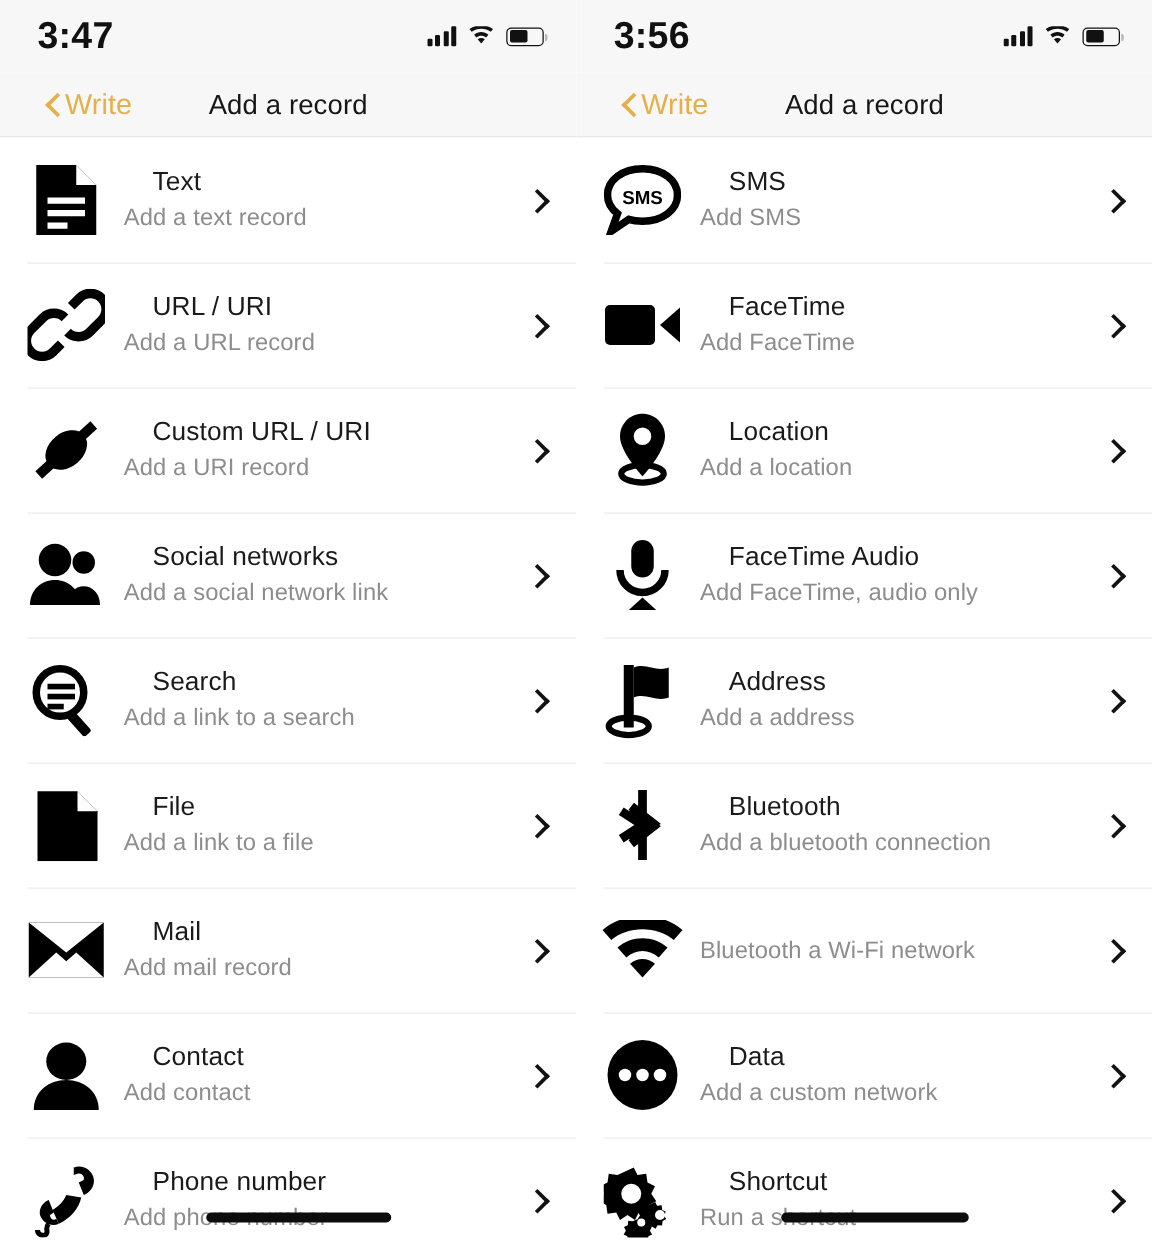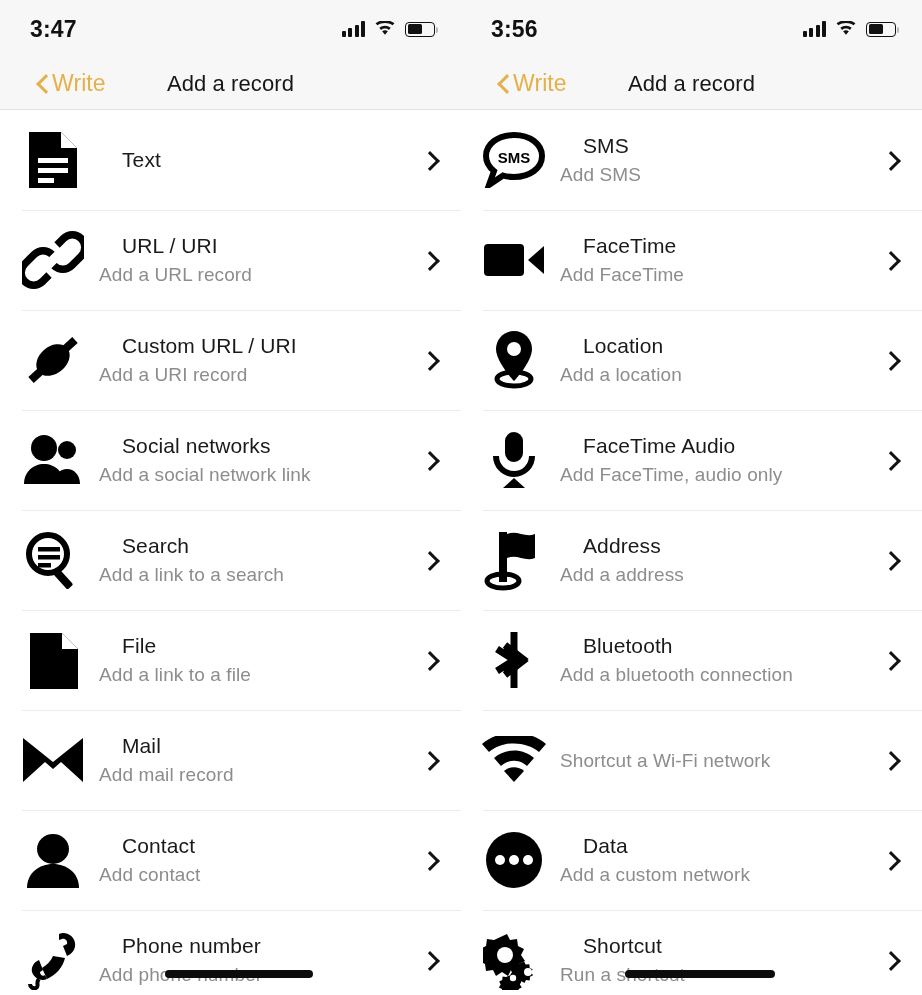--- a/index.html
+++ b/index.html
@@ -20,21 +20,21 @@
   
   .statusbar {
     height:58px;
     background:#f7f7f7;
     display:flex;
     align-items:center;
     justify-content:space-between;
     padding:0 26px 0 30px;
   }
   .status-time {
-    font-size:23px;
+    font-size:30px;
     font-weight:bold;
     color:#111;
     letter-spacing:.2px;
   }
   .status-right { display:flex; align-items:center; gap:9px; }
 
   .signal { display:flex; align-items:flex-end; gap:2.5px; height:16px; }
   .signal i { width:4px; background:#111; border-radius:1px; display:block; }
   .signal i:nth-child(1){ height:6px; }
   .signal i:nth-child(2){ height:9px; }
@@ -205,20 +205,21 @@
           <svg width="56" height="60" viewBox="0 0 56 60">
               <path d="M4 2h32l16 16v40H4z" fill="#000"></path>
               <path d="M36 2l16 16H36z" fill="#fff"></path>
               <rect x="13" y="28" width="30" height="5" fill="#fff"></rect>
               <rect x="13" y="38" width="30" height="5" fill="#fff"></rect>
               <rect x="13" y="48" width="16" height="5" fill="#fff"></rect>
             </svg>
         </div>
         <div class="row-text">
           <div class="row-title">Text</div>
+          <div class="row-sub">Add a text record</div>
         </div>
         <span class="row-chevron"></span>
       </div>
 
       <div class="row">
         <div class="row-icon">
           <svg width="62" height="58" viewBox="0 0 62 58">
               <g fill="none" stroke="#000" stroke-width="7.5">
                 <path d="M35 14l6.5-6.5a12.5 12.5 0 0 1 17.7 17.7l-9.5 9.5a12.5 12.5 0 0 1-17.7 0"></path>
                 <path d="M27 44l-6.5 6.5A12.5 12.5 0 0 1 2.8 32.8l9.5-9.5a12.5 12.5 0 0 1 17.7 0"></path>
@@ -469,21 +470,21 @@
 
       <div class="row">
         <div class="row-icon">
           <svg width="66" height="48" viewBox="0 0 66 48">
               <path d="M33 46l10-11c-5.6-5-14.4-5-20 0z" fill="#000"></path>
               <path d="M13 22c11-10 29-10 40 0l-7 8c-7.5-7-18.5-7-26 0z" fill="#000"></path>
               <path d="M1 8C18-7 48-7 65 8l-7 8c-13.5-11.5-36.5-11.5-50 0z" fill="#000"></path>
             </svg>
         </div>
         <div class="row-text">
-          <div class="row-sub">Shortcut a Wi-Fi network</div>
+          <div class="row-sub">Bluetooth a Wi-Fi network</div>
         </div>
         <span class="row-chevron"></span>
       </div>
 
       <div class="row">
         <div class="row-icon">
           <svg width="58" height="58" viewBox="0 0 58 58">
               <circle cx="29" cy="29" r="28" fill="#000"></circle>
               <circle cx="15" cy="29" r="5" fill="#fff"></circle>
               <circle cx="29" cy="29" r="5" fill="#fff"></circle>

